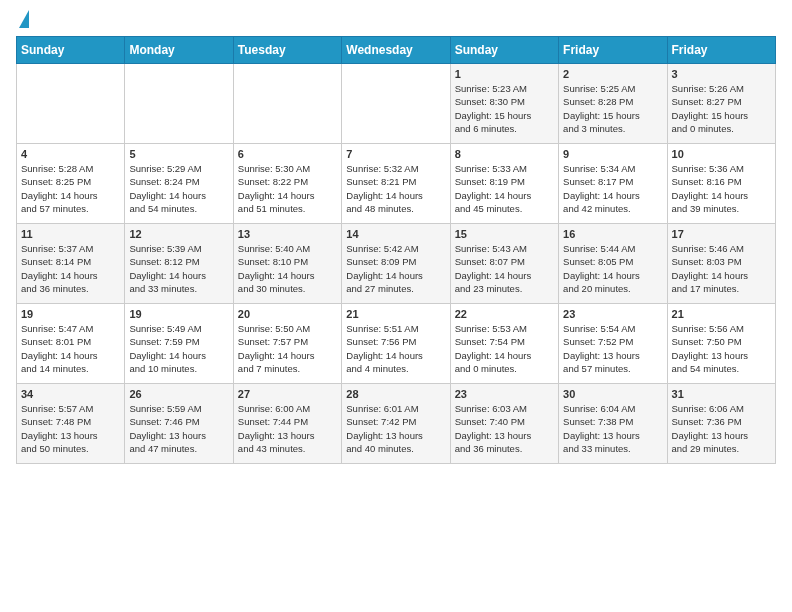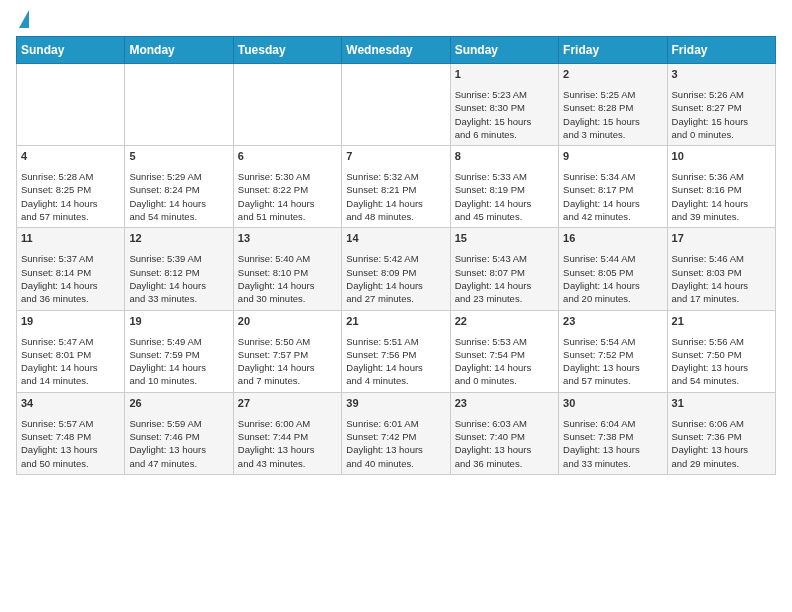--- a/index.html
+++ b/index.html
@@ -69,21 +69,20 @@
       font-weight: bold;
       font-size: 11px;
       color: #333;
       display: block;
       margin-bottom: 2px;
     }
     .day-info {
       font-size: 9.5px;
       color: #333;
       line-height: 1.4;
-      margin-top: 8px;
     }
     .empty-cell {
       background: #fff !important;
     }
   </style>
 </head>
 <body>
 
 <div class="header">
   <div class="logo">
@@ -229,21 +228,21 @@
         </td>
         <td>
           <span class="day-number">26</span>
           <div class="day-info">Sunrise: 5:59 AM<br>Sunset: 7:46 PM<br>Daylight: 13 hours<br>and 47 minutes.</div>
         </td>
         <td>
           <span class="day-number">27</span>
           <div class="day-info">Sunrise: 6:00 AM<br>Sunset: 7:44 PM<br>Daylight: 13 hours<br>and 43 minutes.</div>
         </td>
         <td>
-          <span class="day-number">39</span>
+          <span class="day-number">28</span>
           <div class="day-info">Sunrise: 6:01 AM<br>Sunset: 7:42 PM<br>Daylight: 13 hours<br>and 40 minutes.</div>
         </td>
         <td>
           <span class="day-number">23</span>
           <div class="day-info">Sunrise: 6:03 AM<br>Sunset: 7:40 PM<br>Daylight: 13 hours<br>and 36 minutes.</div>
         </td>
         <td>
           <span class="day-number">30</span>
           <div class="day-info">Sunrise: 6:04 AM<br>Sunset: 7:38 PM<br>Daylight: 13 hours<br>and 33 minutes.</div>
         </td>

